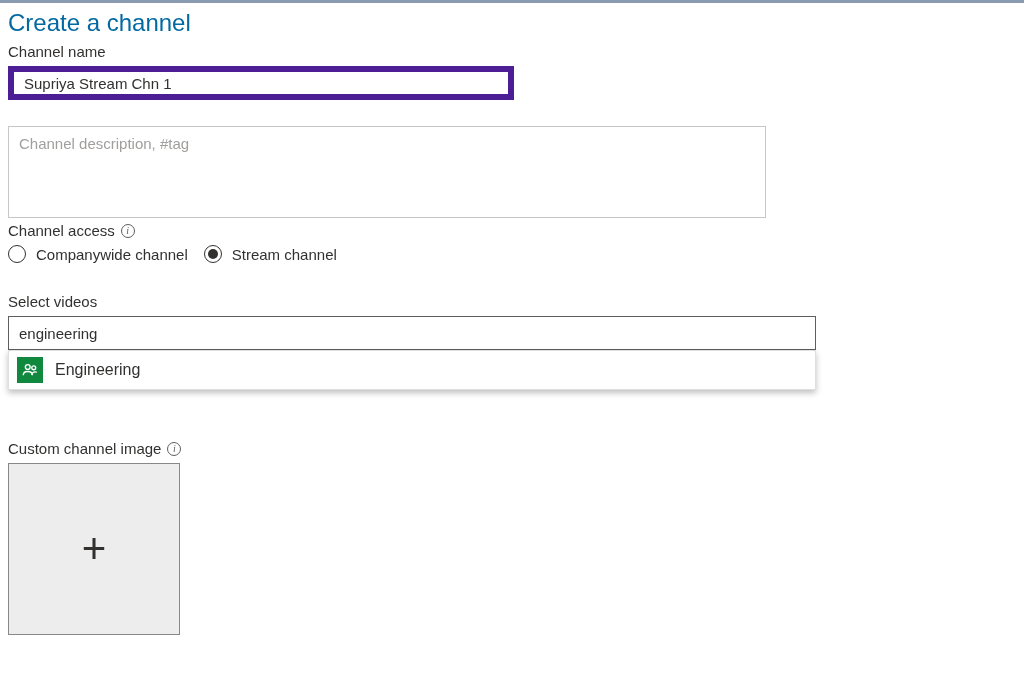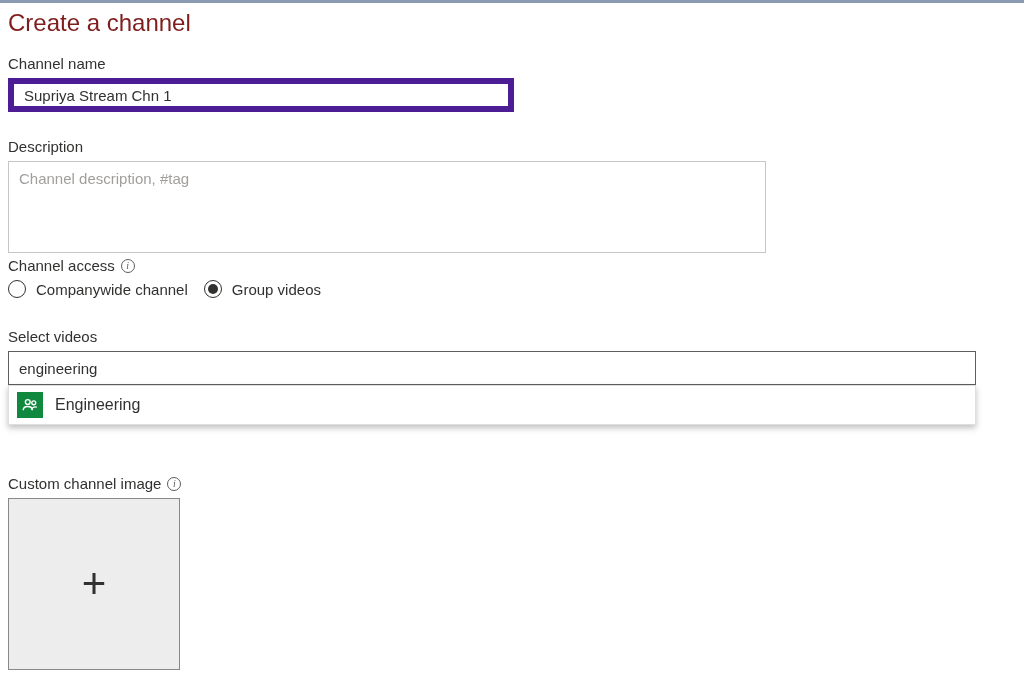--- a/index.html
+++ b/index.html
@@ -14,22 +14,22 @@
       height: 681px;
       position: relative;
       border-top: 3px solid #8a9ab0;
     }
     .container {
       padding: 6px 8px 8px 8px;
     }
     .page-title {
       font-size: 24px;
       font-weight: 400;
-      color: #7f1d1d;
-      margin-bottom: 18px;
+      color: #0369a1;
+      margin-bottom: 6px;
     }
     .page-subtitle {
       font-size: 15px;
       color: #605e5c;
       margin-bottom: 28px;
     }
     .field-label {
       font-size: 15px;
       color: #323130;
       margin-bottom: 6px;
@@ -106,21 +106,21 @@
       height: 10px;
       background: #323130;
       border-radius: 50%;
     }
     .radio-label {
       font-size: 15px;
       color: #323130;
     }
     .group-search-wrap {
       position: relative;
-      width: 968px;
+      width: 808px;
     }
     .group-input {
       width: 100%;
       height: 34px;
       border: 1px solid #605e5c;
       padding: 6px 10px;
       font-size: 15px;
       font-family: inherit;
       color: #323130;
       outline: none;
@@ -182,37 +182,36 @@
   </style>
 </head>
 <body>
 
 <div class="container">
   <h1 class="page-title">Create a channel</h1>
 
   <div class="field-label">Channel name</div>
   <input type="text" class="text-input" value="Supriya Stream Chn 1" style="">
 
-  <div class="field-label">Description</div>
   <textarea class="desc-input" placeholder="Channel description, #tag" style=""></textarea>
 
   <div class="field-label">
     <span>Channel access</span>
     <span class="info-icon">i</span>
   </div>
   <div class="radio-row">
     <div class="radio-option">
       <div class="radio-circle"></div>
       <span class="radio-label">Companywide channel</span>
     </div>
     <div class="radio-option">
       <div class="radio-circle">
         <div class="radio-dot"></div>
       </div>
-      <span class="radio-label">Group videos</span>
+      <span class="radio-label">Stream channel</span>
     </div>
   </div>
 
   <div class="field-label">Select videos</div>
   <div class="group-search-wrap">
     <input type="text" class="group-input" value="engineering" style="">
     <div class="dropdown">
       <div class="dropdown-item">
         <div class="group-icon">
           <svg viewBox="0 0 24 24" fill="none" stroke="white" stroke-width="1.8">

